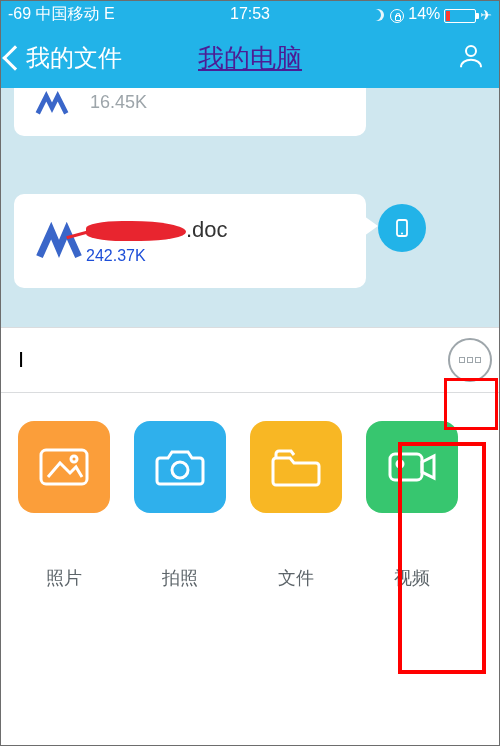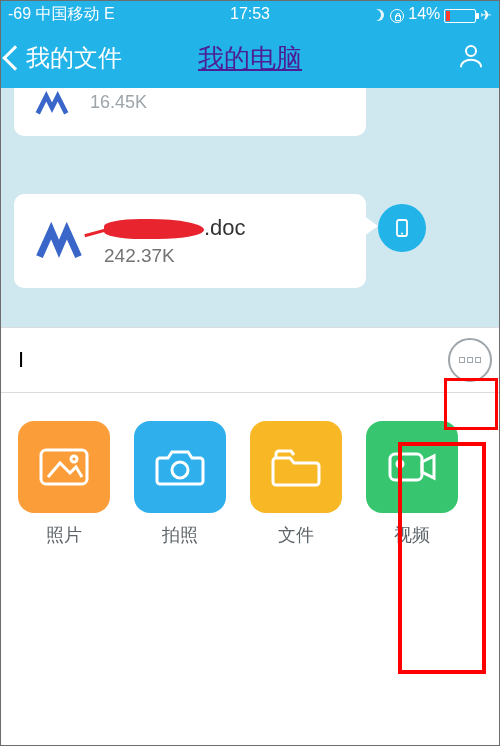--- a/index.html
+++ b/index.html
@@ -20,49 +20,49 @@
 
   .nav { height: 60px; background: #22b3e8; display: flex; align-items: center; justify-content: center; position: relative; }
   .nav .back { position: absolute; left: 6px; display: flex; align-items: center; color: #fff; font-size: 24px; }
   .nav .back .chev { width: 18px; height: 18px; border-left: 3px solid #fff; border-bottom: 3px solid #fff; transform: rotate(45deg); margin-right: 2px; }
   .nav .title { color: #4c1d95; font-size: 26px; font-weight: 400; text-decoration: underline; }
   .nav .profile { position: absolute; right: 14px; }
   .nav .profile svg { width: 30px; height: 30px; }
 
   .chat { height: 239px; background: #cfe7ef; position: relative; overflow: hidden; padding: 0 14px; }
   .bubble-partial { margin-top: -20px; background:#fff; border-radius:10px; display:flex; padding:14px 18px; width: 352px; align-items:center; gap:18px;}
-  .bubble { margin-top: 58px; background:#fff; border-radius:10px; display:flex; padding:20px 18px; width: 352px; position:relative; align-items:center; gap:18px;}
+  .bubble { margin-top: 58px; background:#fff; border-radius:10px; display:flex; padding:20px 18px; width: 352px; position:relative; align-items:center; }
   .bubble::after { content:""; position:absolute; right:-12px; top:22px; width:0;height:0;border-left:14px solid #fff;border-top:10px solid transparent;border-bottom:10px solid transparent;}
   .avatar { position:absolute; right:-60px; top:10px; width:48px;height:48px;background:#22b3e8;border-radius:50%;display:flex;align-items:center;justify-content:center;}
   .doc-icon { width:54px; height:54px; display:flex;align-items:center;justify-content:center;}
   .doc-icon svg { width:52px; height:52px; }
   .doc-icon-sm { width:40px; height:40px; display:flex;align-items:center;justify-content:center;}
   .doc-icon-sm svg{width:38px;height:38px;}
   .file-info .name { font-size:22px; color:#333; margin-bottom:4px;}
   .file-info .name .scribble { display:inline-block; width:100px; height:20px; background: radial-gradient(circle at 20% 50%, transparent 40%, #e8252f 41%, #e8252f 60%, transparent 61%), radial-gradient(circle at 60% 50%, transparent 40%, #e8252f 41%, #e8252f 60%, transparent 61%); background-color: #e8252f; border-radius: 40% 60% 50% 40%; vertical-align:middle; position:relative;}
   .file-info .name .scribble::after{content:"";position:absolute;left:-20px;top:10px;width:40px;height:3px;background:#e8252f;transform:rotate(-15deg);}
-  .file-info .size { font-size:19px; color:#737373;}
+  .file-info .size { font-size:16px; color:#1d4ed8;}
   .partial-size { font-size:18px; color:#9da5aa; }
 
   .input-area { background:#fff; border-top:1px solid #dadcde; border-bottom:1px solid #dadcde; height:66px; display:flex; align-items:center; padding:0 8px 0 18px; gap:8px;}
   .text-input { flex:1; height:44px; font-size:22px; border:none; outline:none; }
   .emoji-btn { width:44px; height:44px; border:2px solid #9ea6ab; border-radius:50%; display:flex; align-items:center; justify-content:center; gap:2px; position:relative;}
   .emoji-btn .sq { width:6px; height:6px; border:1.5px solid #9ea6ab; display:inline-block;}
   .emoji-highlight { position:absolute; right:2px; top:378px; width:54px; height:52px; border:3px solid #ff0000; z-index:10;}
 
   .panel { background:#fff; height: 308px; padding: 28px 18px; }
   .grid { display:flex; gap:24px; }
   .grid-item { display:flex; flex-direction:column; align-items:center; gap:10px; }
   .tile { width:92px; height:92px; border-radius:16px; display:flex; align-items:center; justify-content:center; position:relative;}
   .tile.orange { background:#fb9e3a; }
   .tile.blue { background:#2fb0ec; }
   .tile.green { background:#37c66f; }
   .tile.yellow { background:#f8b724; }
   .tile svg { stroke:#fff; stroke-width:3; fill:none; }
-  .grid-item .label { font-size:18px; color:#5c6469; }
+  .grid-item .label { font-size:18px; color:#5c6469;margin-top:43px; }
   .file-highlight { position:absolute; right:14px; top:442px; width:88px; height:232px; border:4px solid #ff0000; z-index:10;}
 
   .frame-border { position:absolute; inset:0; border:1px solid #6d6d6d; pointer-events:none;}
 </style>
 </head>
 <body>
 
 <div class="statusbar">
   <div class="left">
     <span>-69 中国移动  E</span>

